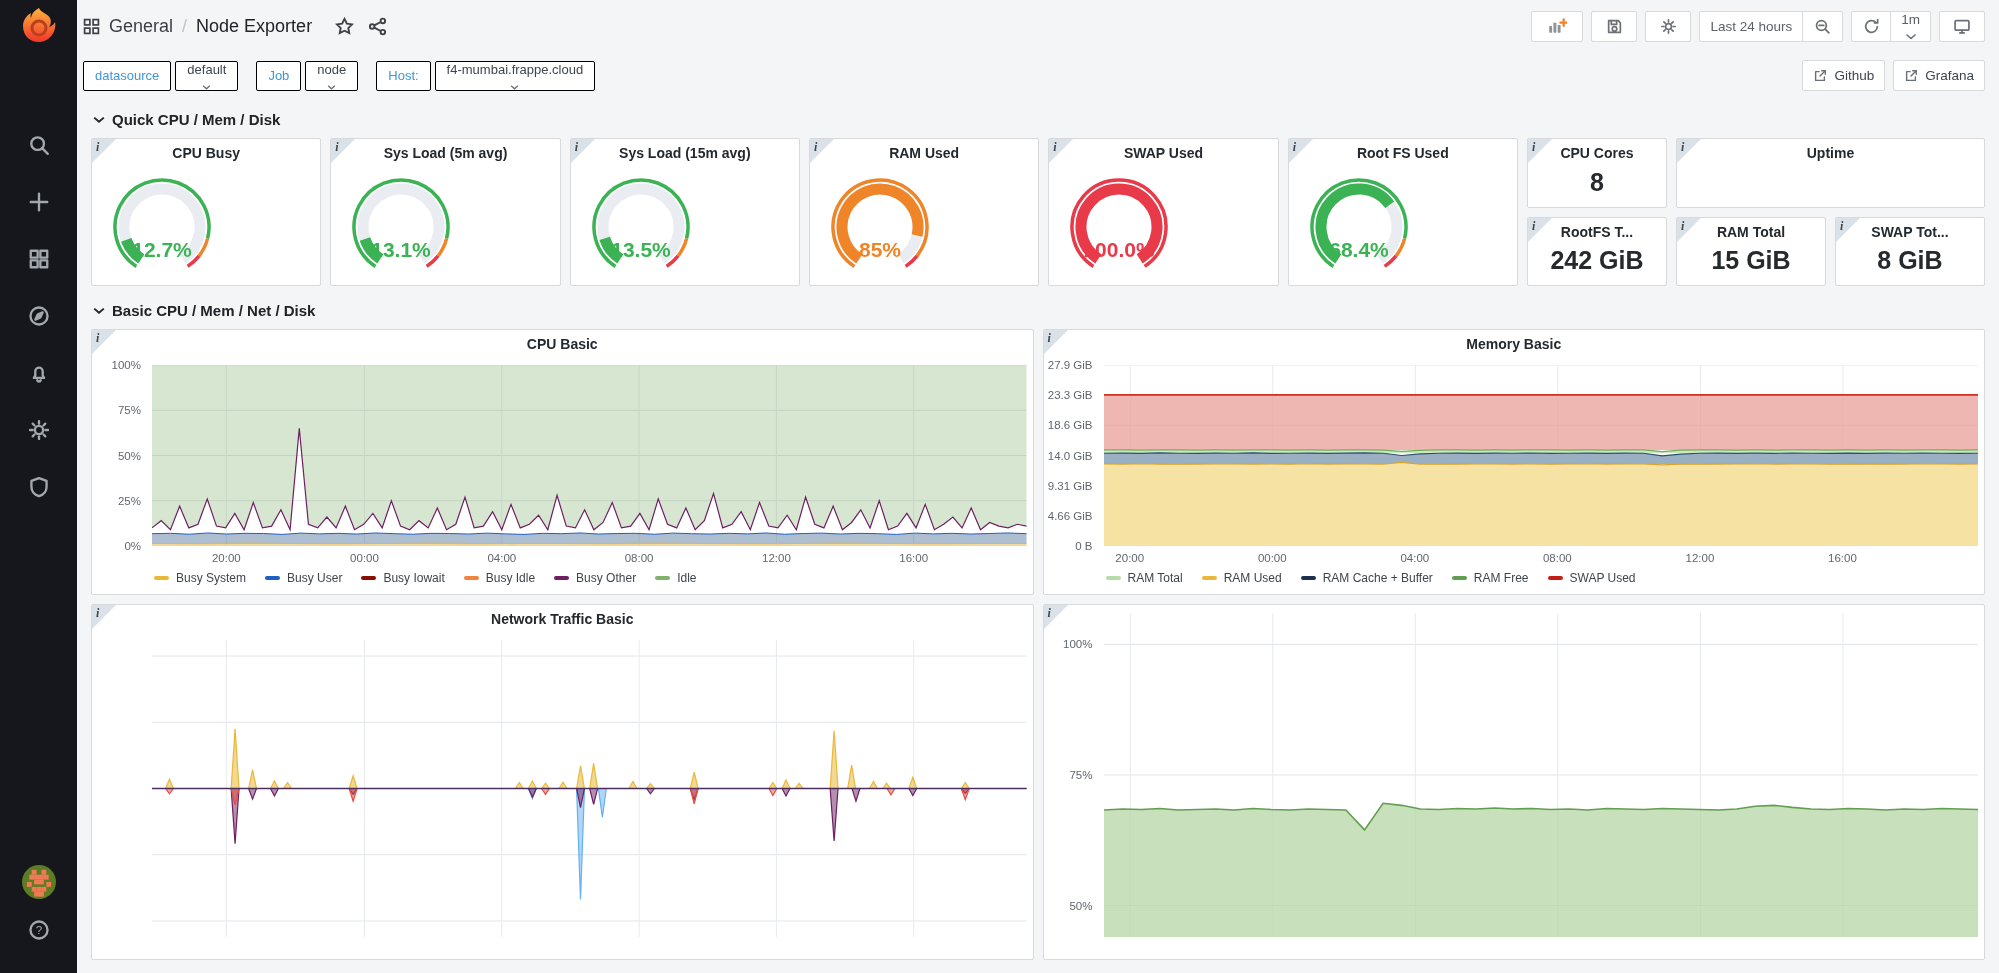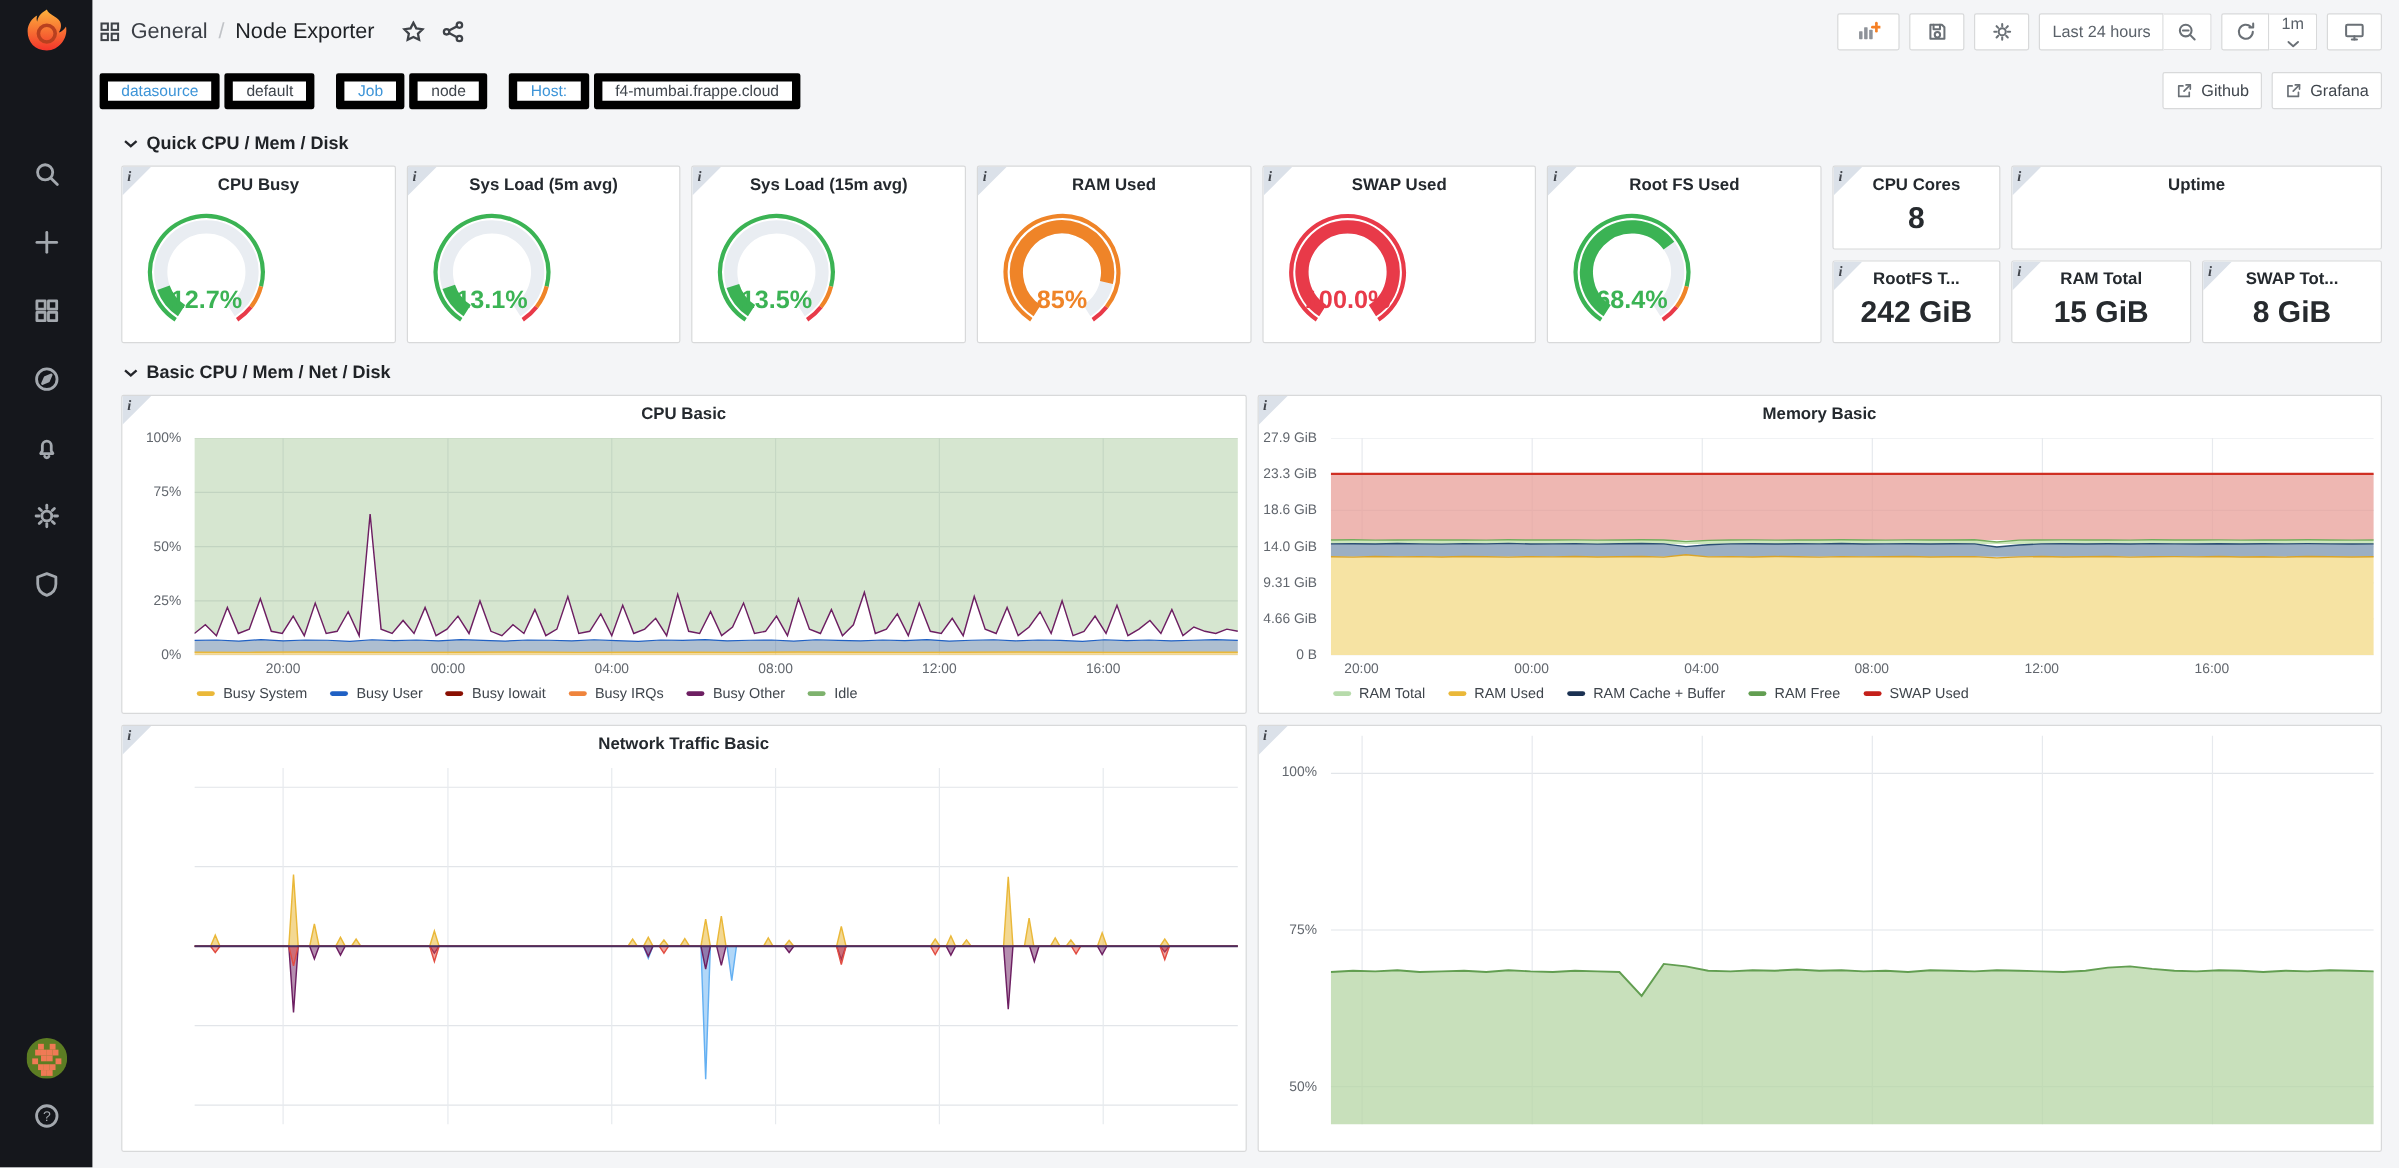--- a/index.html
+++ b/index.html
@@ -33,28 +33,28 @@
          display:inline-flex; align-items:center; justify-content:center; padding:0 10px;
          color:#5a6169; font-size:13.5px; font-weight:500; cursor:pointer; white-space:nowrap; }
   .btn svg { stroke:#6a7076; fill:none; stroke-width:1.6; stroke-linecap:round; stroke-linejoin:round; }
   .btn-group { display:flex; }
   .btn-group .btn + .btn { border-left:none; border-top-left-radius:0; border-bottom-left-radius:0; }
   .btn-group .btn:first-child { border-top-right-radius:0; border-bottom-right-radius:0; }
   .gap6 { display:inline-flex; gap:7px; align-items:center;flex-direction:column; }
   
   .vars { display:flex; align-items:center; padding:8px 14px 4px 6px; gap:8px; flex:none; }
   .vpair { display:flex; gap:4px; }
-  .pill { height:30px; background:#fff; border:7px solid #000000; border-radius:2px;
+  .pill { height:30px; background:#fff; border:1px solid #000000; border-radius:2px;
           display:inline-flex; align-items:center; padding:0 11px; font-size:13px; cursor:pointer; }
   .pill-label { color:#3e95d8; font-weight:500; }
   .pill-value { color:#3f454c; gap:8px; }
   .vars-right { margin-left:auto; display:flex; gap:8px; }
   .link-btn { gap:7px; color:#3f454c; }
   
-  .dash { flex:1; padding:0 14px 0 24px; overflow:hidden; }
+  .dash { flex:1; padding:0 14px 0 14px; overflow:hidden; }
   .sec { display:flex; align-items:center; gap:7px; padding:16px 0 10px 2px; cursor:pointer; }
   .sec-title { font-size:15px; font-weight:bold; color:#202327; }
   .panel { background:#fff; border:1px solid #d8d9da; border-radius:2px; position:relative;
            display:flex; flex-direction:column; overflow:hidden; }
   .corner { position:absolute; top:0; left:0; width:0; height:0;
             border-left:24px solid #dbe1e9; border-bottom:24px solid transparent; z-index:3; cursor:pointer; }
   .i-glyph { position:absolute; top:1px; left:-20px; font-family:"Liberation Serif",serif; font-style:italic;
              font-weight:bold; font-size:12px; color:#41454c; }
   .ptitle { text-align:center; font-size:14px; font-weight:bold; color:#24292e; padding-top:6px; height:27px;
             flex:none; cursor:pointer; white-space:nowrap; overflow:hidden; text-overflow:ellipsis; }
@@ -527,21 +527,21 @@
             <span class="litem">
               <span class="dash-swatch" style="background: rgb(31, 96, 196);"></span>
               <span>Busy User</span>
             </span>
             <span class="litem">
               <span class="dash-swatch" style="background: rgb(137, 15, 2);"></span>
               <span>Busy Iowait</span>
             </span>
             <span class="litem">
               <span class="dash-swatch" style="background: rgb(239, 132, 60);"></span>
-              <span>Busy IRQs</span>
+              <span>Busy Idle</span>
             </span>
             <span class="litem">
               <span class="dash-swatch" style="background: rgb(109, 31, 98);"></span>
               <span>Busy Other</span>
             </span>
             <span class="litem">
               <span class="dash-swatch" style="background: rgb(126, 178, 109);"></span>
               <span>Idle</span>
             </span>
           </div>

